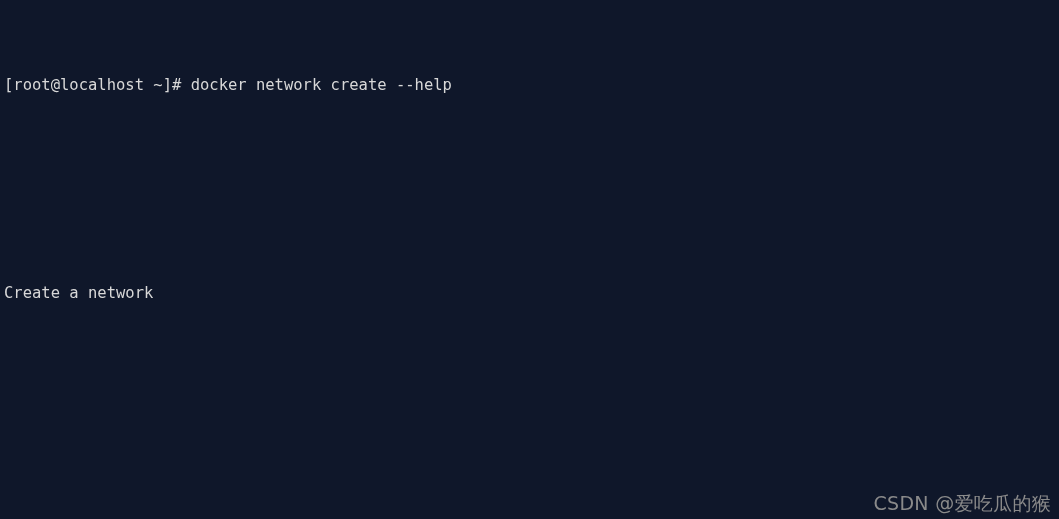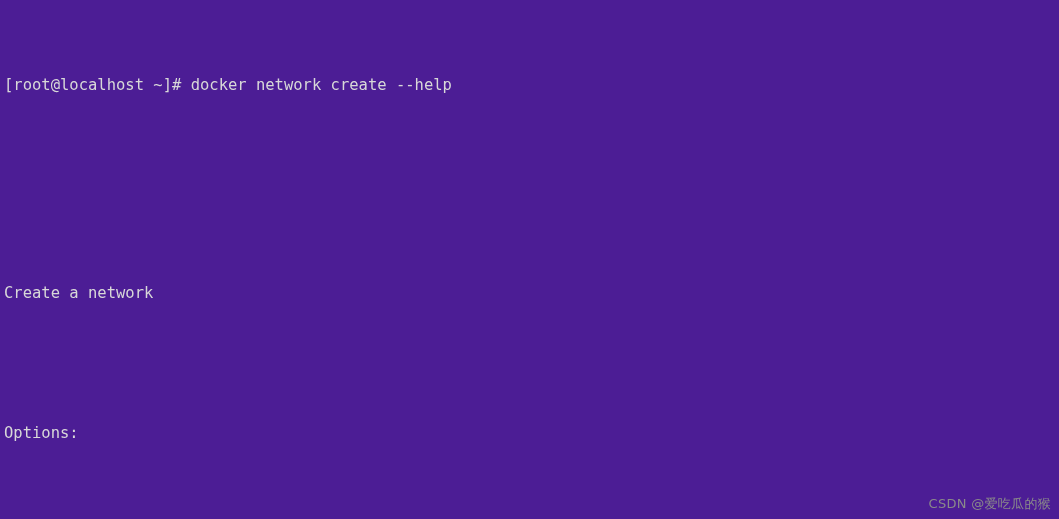--- a/index.html
+++ b/index.html
@@ -10,21 +10,21 @@
   body {
     width: 1059px;
     height: 519px;
     overflow: hidden;
     font-family: "DejaVu Sans Mono", "Liberation Mono", monospace;
   }
   #terminal {
     position: relative;
     width: 1059px;
     height: 519px;
-    background: #4c1d95;
+    background: #0f172a;
     color: #d8d8d8;
     font-size: 15.5px;
     line-height: 23.2px;
     padding: 4px 0 8px 4px;
     box-sizing: border-box;
     white-space: pre;
     letter-spacing: 0px;
   }
   .line {
     height: 23.2px;
@@ -34,35 +34,34 @@
   .blank {
     height: 23.2px;
     display: block;
   }
   .watermark {
     position: absolute;
     right: 8px;
     bottom: 4px;
     color: #8a8a8a;
     font-family: "DejaVu Sans", "Liberation Sans", sans-serif;
-    font-size: 13px;
+    font-size: 19px;
     letter-spacing: 0.3px;
     white-space: pre;
   }
 </style>
 </head>
 <body>
 
 <div id="terminal">
 
   <span class="line">[root@localhost ~]# docker network create --help</span>
   <span class="blank"></span>
   <span class="blank"></span>
   <span class="line">Create a network</span>
   <span class="blank"></span>
-  <span class="line">Options:</span>
 
   
 
   
 
   <span class="watermark">CSDN @爱吃瓜的猴</span>
 </div>
 
 </body></html>

